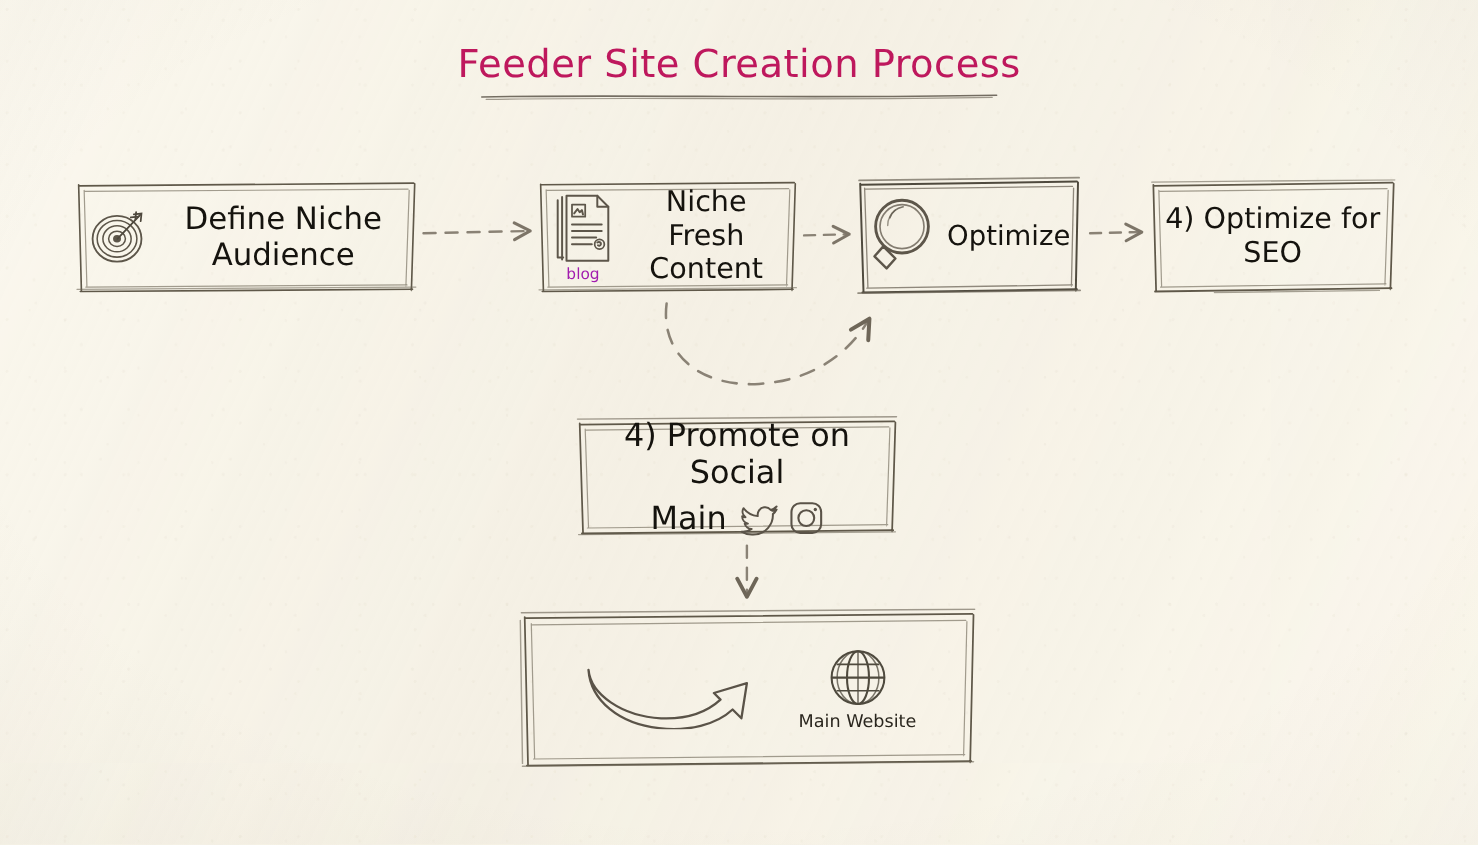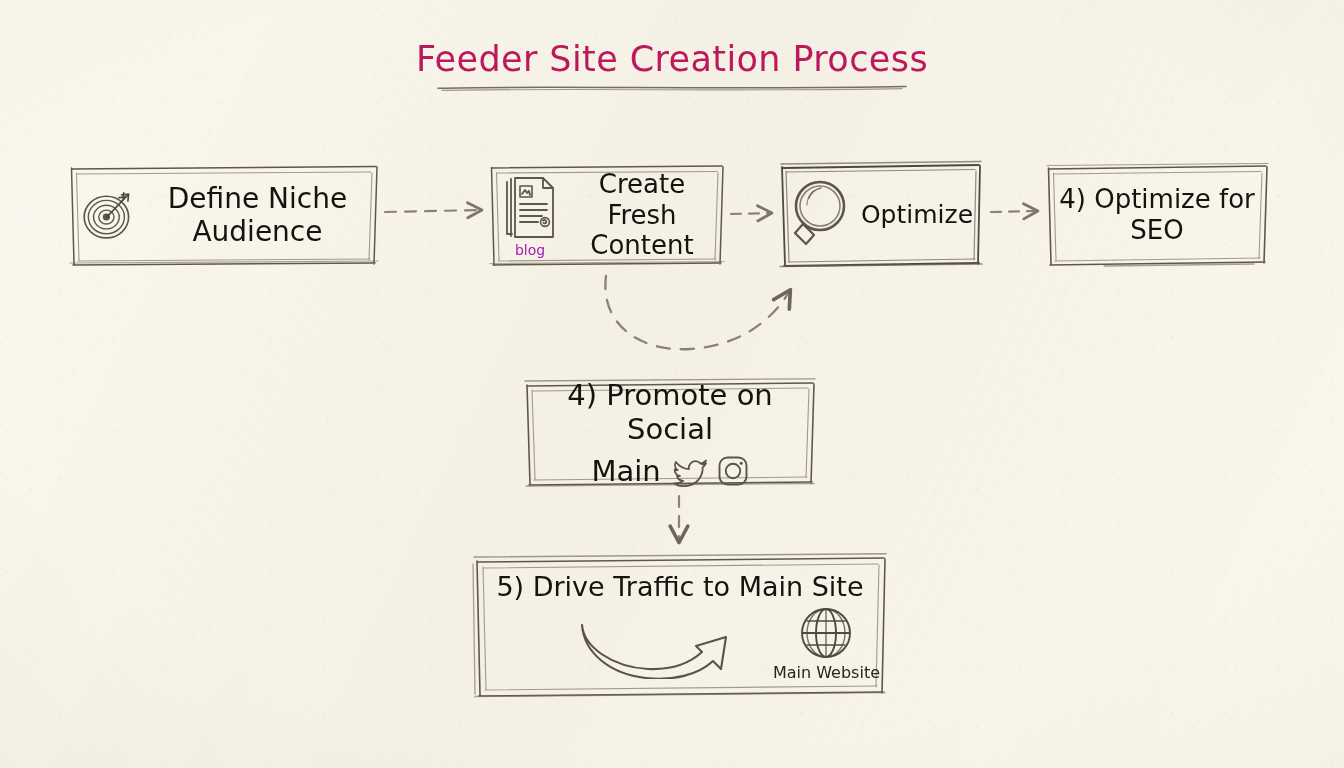--- a/index.html
+++ b/index.html
@@ -144,21 +144,21 @@
 
   
   #box-drive-traffic .box-content {
     flex-direction: column;
     gap: 2px;
     padding: 8px 10px 6px;
   }
   #drive-traffic-row {
     display: flex;
     align-items: center;
-    justify-content: flex-end;
+    justify-content: center;
     gap: 34px;
     width: 100%;
   }
   #promote-social-inline {
     display: flex;
     align-items: center;
     justify-content: center;
     gap: 8px;
     flex-wrap: wrap;
   }
@@ -261,21 +261,21 @@
             <path d="M20,32 L47,32"></path>
             <path d="M20,38 L47,38"></path>
             <path d="M20,44 L42,44"></path>
             <path d="M20,50 L38,50"></path>
             <circle cx="45" cy="50" r="4.4" stroke-width="1.6"></circle>
             <path d="M43,48.5 C44.6,47.4 46.6,48.4 46.3,50 C46.1,51.3 44.6,51.8 43.6,51"></path>
           </g>
         </svg>
         <span id="blog-caption">blog</span>
       </div>
-      <div class="box-label">Create Fresh Content</div>
+      <div class="box-label">Niche Fresh Content</div>
     </div>
   </div>
 
   <div class="sketch-box" id="box-optimize-se">
     <svg class="box-frame" viewBox="0 0 208 110" preserveAspectRatio="none">
       <path d="M6,8 L202,5 M203,6 L201,104 M202,103 L7,106 M8,105 L5,7" fill="none" stroke="#4f4a3e" stroke-width="1.8" stroke-linecap="round"></path>
       <path d="M10,12 L198,9.5 M199,11 L197,100 M198,99 L11,102 M12,101 L9,11" fill="none" stroke="#7d7668" stroke-width="1.2" stroke-linecap="round" opacity="0.85"></path>
       <path d="M4,4 L204,1.5" fill="none" stroke="#6a6355" stroke-width="1.6" stroke-linecap="round" opacity="0.7"></path>
       <path d="M3,106.5 L205,104" fill="none" stroke="#6a6355" stroke-width="1.5" stroke-linecap="round" opacity="0.7"></path>
     </svg>
@@ -343,21 +343,20 @@
 
   <div class="sketch-box" id="box-drive-traffic">
     <svg class="box-frame" viewBox="0 0 420 145" preserveAspectRatio="none">
       <path d="M8,9 L414,5 M415,6 L412,140 M413,139 L9,143 M10,142 L7,8" fill="none" stroke="#5f5849" stroke-width="1.6" stroke-linecap="round"></path>
       <path d="M14,15 L408,11 M409,12 L406,134 M407,133 L15,137 M16,136 L13,14" fill="none" stroke="#8b8476" stroke-width="1.1" stroke-linecap="round" opacity="0.8"></path>
       <path d="M4,4 L416,0.8" fill="none" stroke="#6e6759" stroke-width="1.4" stroke-linecap="round" opacity="0.65"></path>
       <path d="M3,11 L5,141" fill="none" stroke="#6e6759" stroke-width="1.3" stroke-linecap="round" opacity="0.6"></path>
       <path d="M5,143.5 L415,139.5" fill="none" stroke="#6e6759" stroke-width="1.4" stroke-linecap="round" opacity="0.6"></path>
     </svg>
     <div class="box-content">
-      <div class="box-label">5) Drive Traffic to Main Site</div>
       <div id="drive-traffic-row">
         <svg class="icon-svg" width="165" height="72" viewBox="0 0 165 72">
           <path d="M8,18 C10,40 38,60 74,62 C98,63 116,56 128,45
                    L122,39 L152,30 L147,62 L139,54
                    C124,68 99,74 72,71 C36,67 10,46 8,18 Z" fill="none" stroke="#5a5348" stroke-width="2.1" stroke-linejoin="round" stroke-linecap="round"></path>
         </svg>
         <div class="stack-col">
           <svg class="icon-svg" width="56" height="56" viewBox="0 0 56 56">
             <g fill="none" stroke="#4f4a3e" stroke-width="1.9">
               <circle cx="28" cy="28" r="24"></circle>

